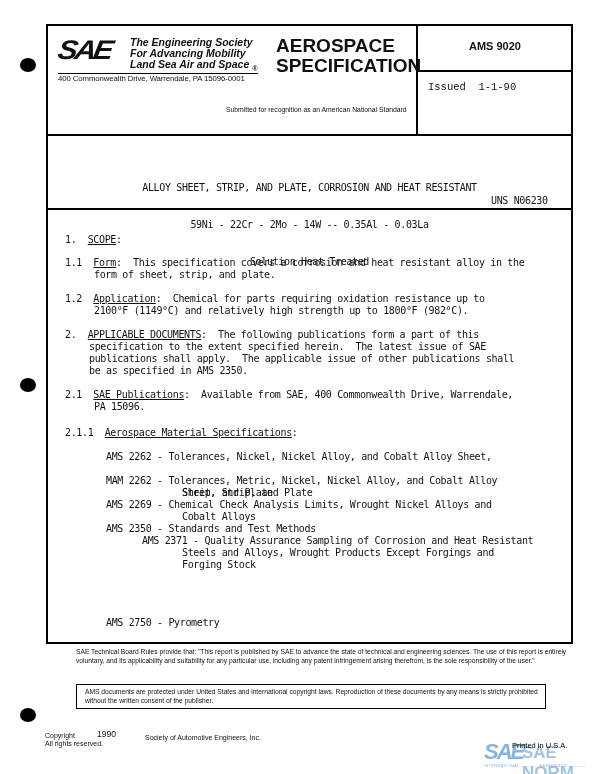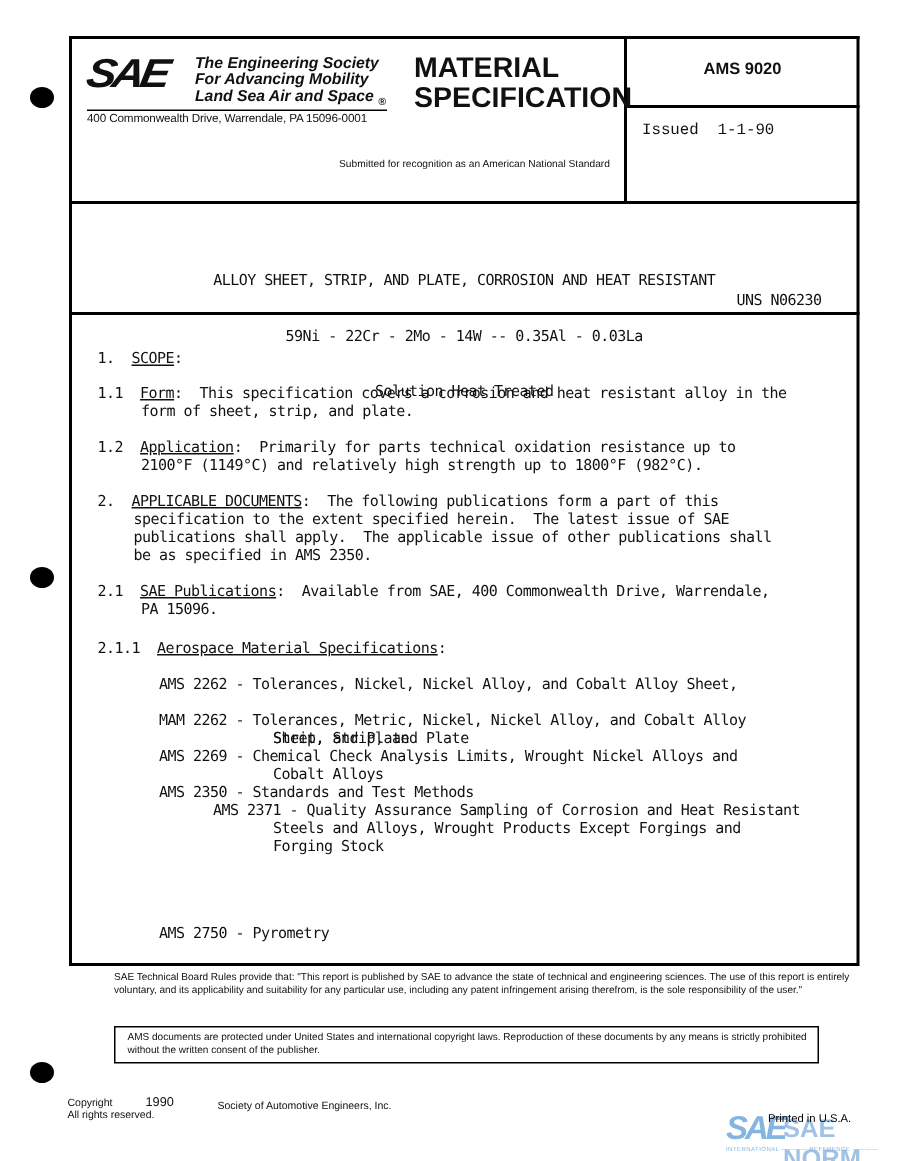--- a/index.html
+++ b/index.html
@@ -61,21 +61,21 @@
 <div class="abs sae-logo">SAE</div>
 <div class="abs sae-tag">
   <div>The Engineering Society</div>
   <div>For Advancing Mobility</div>
   <div><span>Land Sea Air and Space</span> <span class="r">®</span></div>
 </div>
 <div class="abs sae-addr-line"></div>
 <div class="abs sae-addr">400 Commonwealth Drive, Warrendale, PA 15096-0001</div>
 
 <div class="abs ams-title">
-  <div>MATERIAL</div>
+  <div>AEROSPACE</div>
   <div>SPECIFICATION</div>
 </div>
 <div class="abs ams-number">AMS 9020</div>
 <div class="abs issued" style="white-space:pre;">Issued  1-1-90</div>
 <div class="abs submitted">Submitted for recognition as an American National Standard</div>
 
 <div class="abs main-box"></div>
 <div class="abs title-sep"></div>
 
 <div class="abs title-block mono">
@@ -83,21 +83,21 @@
   <div>59Ni - 22Cr - 2Mo - 14W -- 0.35Al - 0.03La</div>
   <div>Solution Heat Treated</div>
 </div>
 <div class="abs uns mono">UNS N06230</div>
 
 <div class="abs mono" style="left:65px; top:234px;"><span>1.</span>  <span class="u">SCOPE</span><span>:</span></div>
 
 <div class="abs mono" style="left:65px; top:257px;"><span>1.1</span>  <span class="u">Form</span><span>:  This specification covers a corrosion and heat resistant alloy in the</span></div>
 <div class="abs mono" style="left:94px; top:269px;">form of sheet, strip, and plate.</div>
 
-<div class="abs mono" style="left:65px; top:293px;"><span>1.2</span>  <span class="u">Application</span><span>:  Primarily for parts technical oxidation resistance up to</span></div>
+<div class="abs mono" style="left:65px; top:293px;"><span>1.2</span>  <span class="u">Application</span><span>:  Chemical for parts requiring oxidation resistance up to</span></div>
 <div class="abs mono" style="left:94px; top:305px;">2100°F (1149°C) and relatively high strength up to 1800°F (982°C).</div>
 
 <div class="abs mono" style="left:65px; top:329px;"><span>2.</span>  <span class="u">APPLICABLE DOCUMENTS</span><span>:  The following publications form a part of this</span></div>
 <div class="abs mono" style="left:89px; top:341px;">specification to the extent specified herein.  The latest issue of SAE</div>
 <div class="abs mono" style="left:89px; top:353px;">publications shall apply.  The applicable issue of other publications shall</div>
 <div class="abs mono" style="left:89px; top:365px;">be as specified in AMS 2350.</div>
 
 <div class="abs mono" style="left:65px; top:389px;"><span>2.1</span>  <span class="u">SAE Publications</span><span>:  Available from SAE, 400 Commonwealth Drive, Warrendale,</span></div>
 <div class="abs mono" style="left:94px; top:401px;">PA 15096.</div>
 

